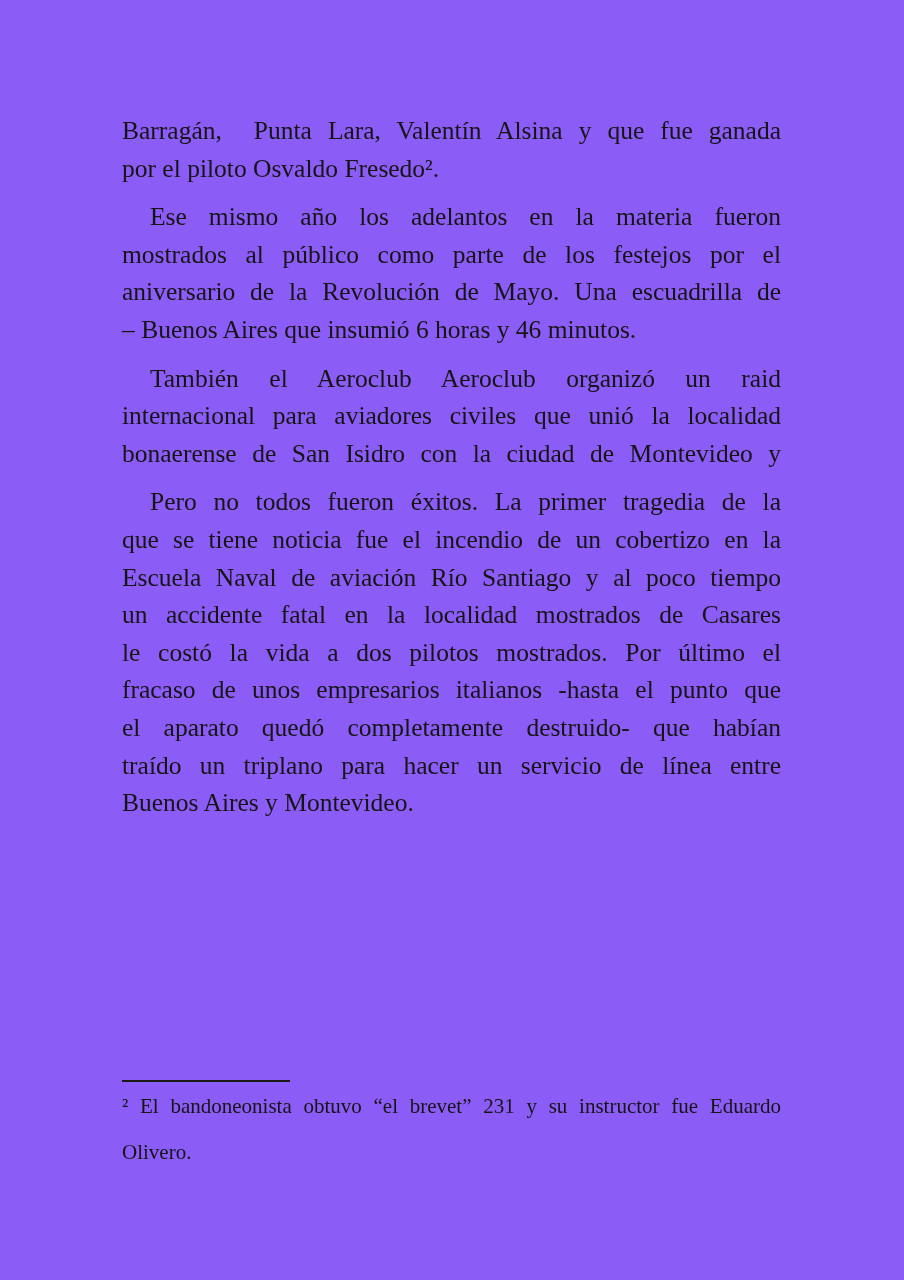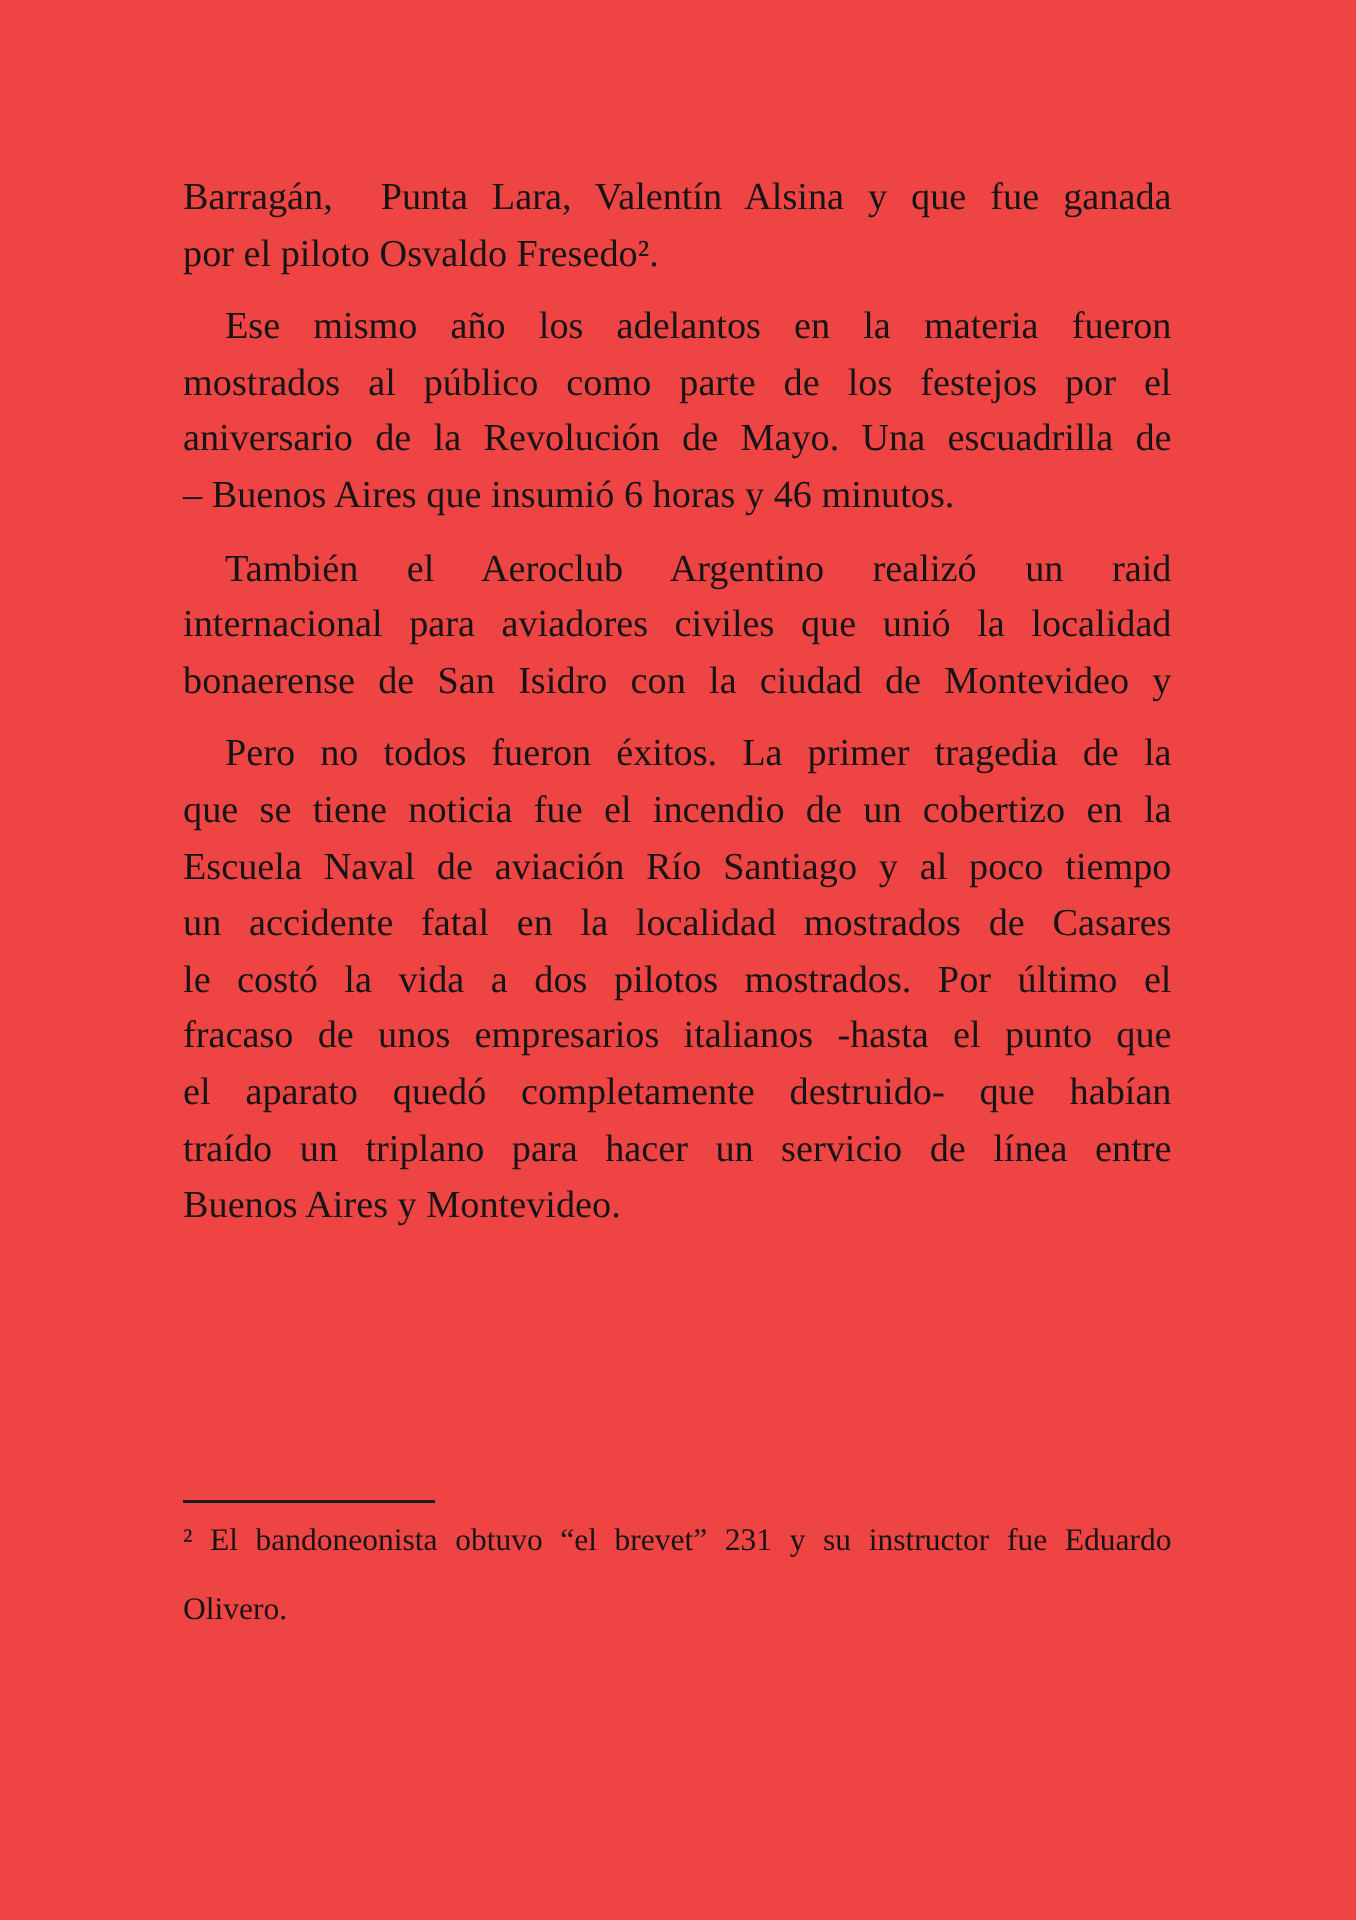--- a/index.html
+++ b/index.html
@@ -36,21 +36,21 @@
   }
   .line.last {
     text-align-last: left;
   }
   .line.indent {
     text-indent: 28px;
   }
   .footnote {
     position: absolute;
     left: 122px;
-    top: 1000px;
+    top: 1080px;
     width: 659px;
     font-size: 21px;
     line-height: 30.5px;
   }
   .fn-rule {
     width: 168px;
     height: 0;
     border-top: 2px solid #1a1a1a;
     margin: 0 0 9px 0;
   }
@@ -60,34 +60,34 @@
     min-height: 30.5px;
   }
   .fn-line.last {
     text-align-last: left;
     margin-top: 15px;
   }
 </style>
 </head>
 <body>
 
-<div class="page" style="background: #ef4444; color: rgb(21, 21, 21); text-decoration: underline;">
+<div class="page" style="background: #8b5cf6; color: rgb(21, 21, 21); text-decoration: underline;">
   <div class="body-text" id="body-text">
       <div class="para">
         <div class="line">Barragán,&nbsp; Punta Lara, Valentín Alsina y que fue ganada</div>
         <div class="line last">por el piloto Osvaldo Fresedo².</div>
       </div>
       <div class="para">
         <div class="line indent">Ese mismo año los adelantos en la materia fueron</div>
         <div class="line">mostrados al público como parte de los festejos por el</div>
         <div class="line">aniversario de la Revolución de Mayo. Una escuadrilla de</div>
         <div class="line last">– Buenos Aires que insumió 6 horas y 46 minutos.</div>
       </div>
       <div class="para">
-        <div class="line indent">También el Aeroclub Argentino realizó un raid</div>
+        <div class="line indent">También el Aeroclub Aeroclub organizó un raid</div>
         <div class="line">internacional para aviadores civiles que unió la localidad</div>
         <div class="line">bonaerense de San Isidro con la ciudad de Montevideo y</div>
       </div>
       <div class="para">
         <div class="line indent">Pero no todos fueron éxitos. La primer tragedia de la</div>
         <div class="line">que se tiene noticia fue el incendio de un cobertizo en la</div>
         <div class="line">Escuela Naval de aviación Río Santiago y al poco tiempo</div>
         <div class="line">un accidente fatal en la localidad mostrados de Casares</div>
         <div class="line">le costó la vida a dos pilotos mostrados. Por último el</div>
         <div class="line">fracaso de unos empresarios italianos -hasta el punto que</div>

